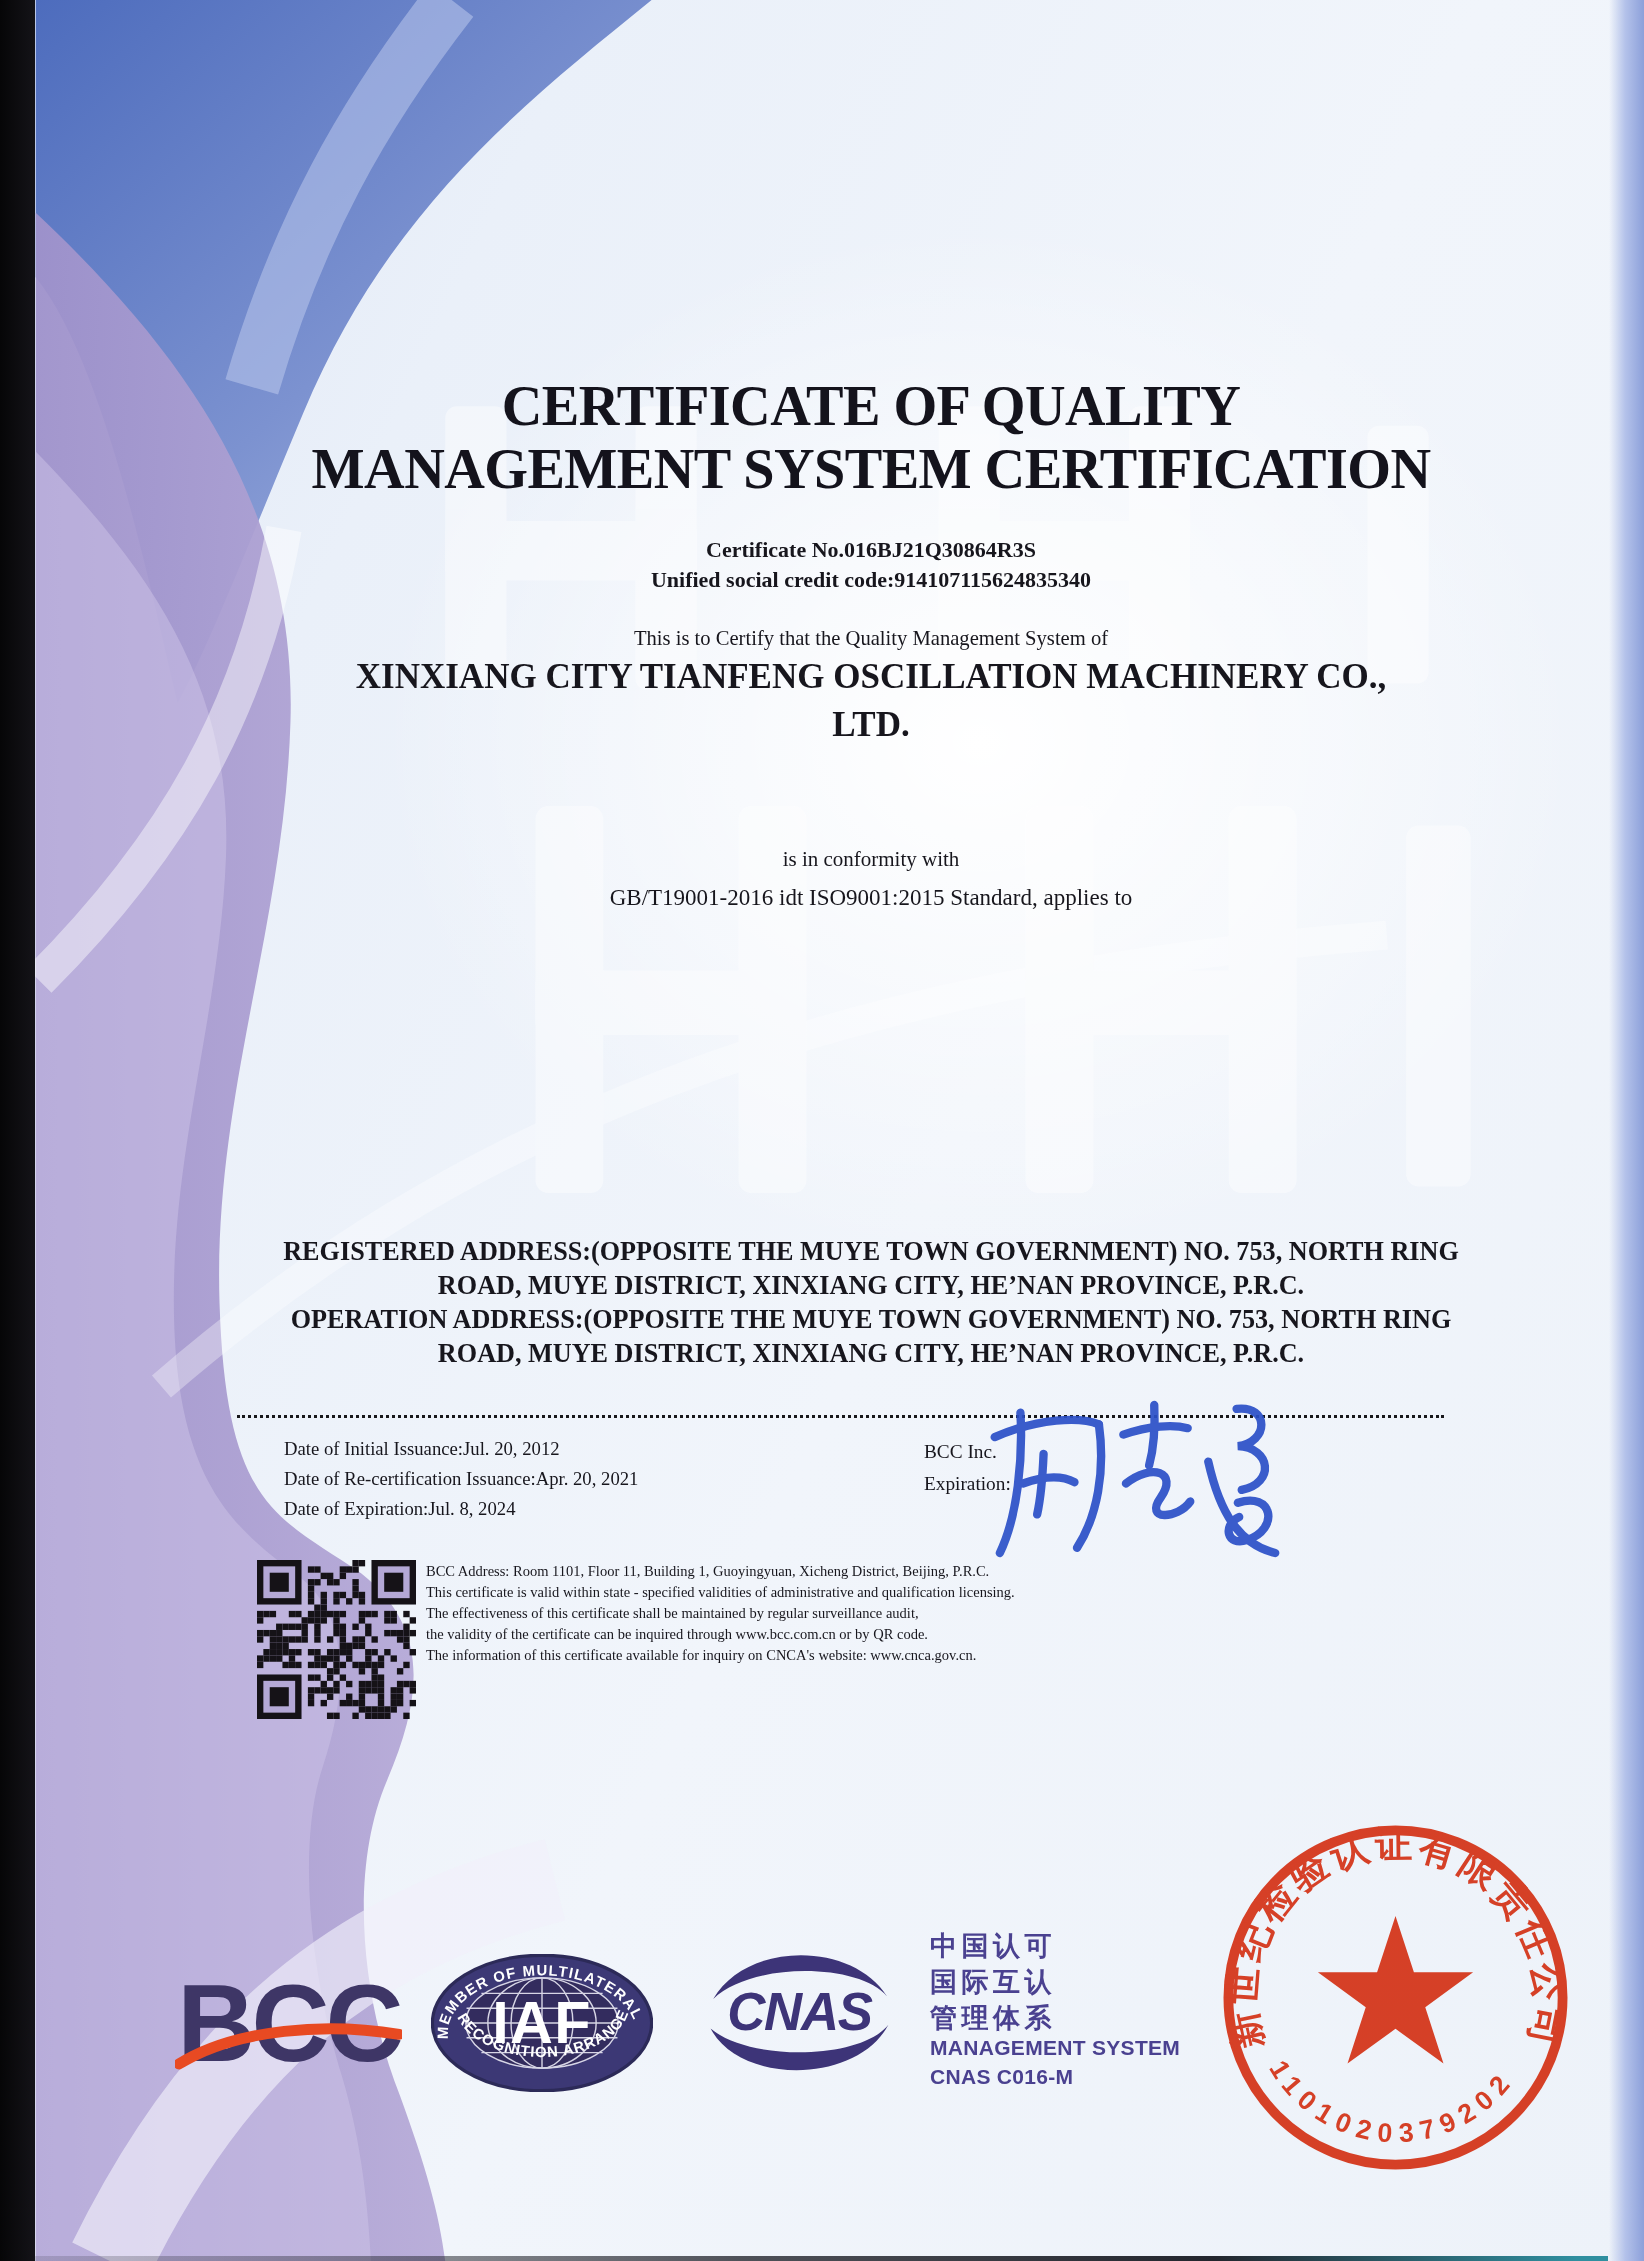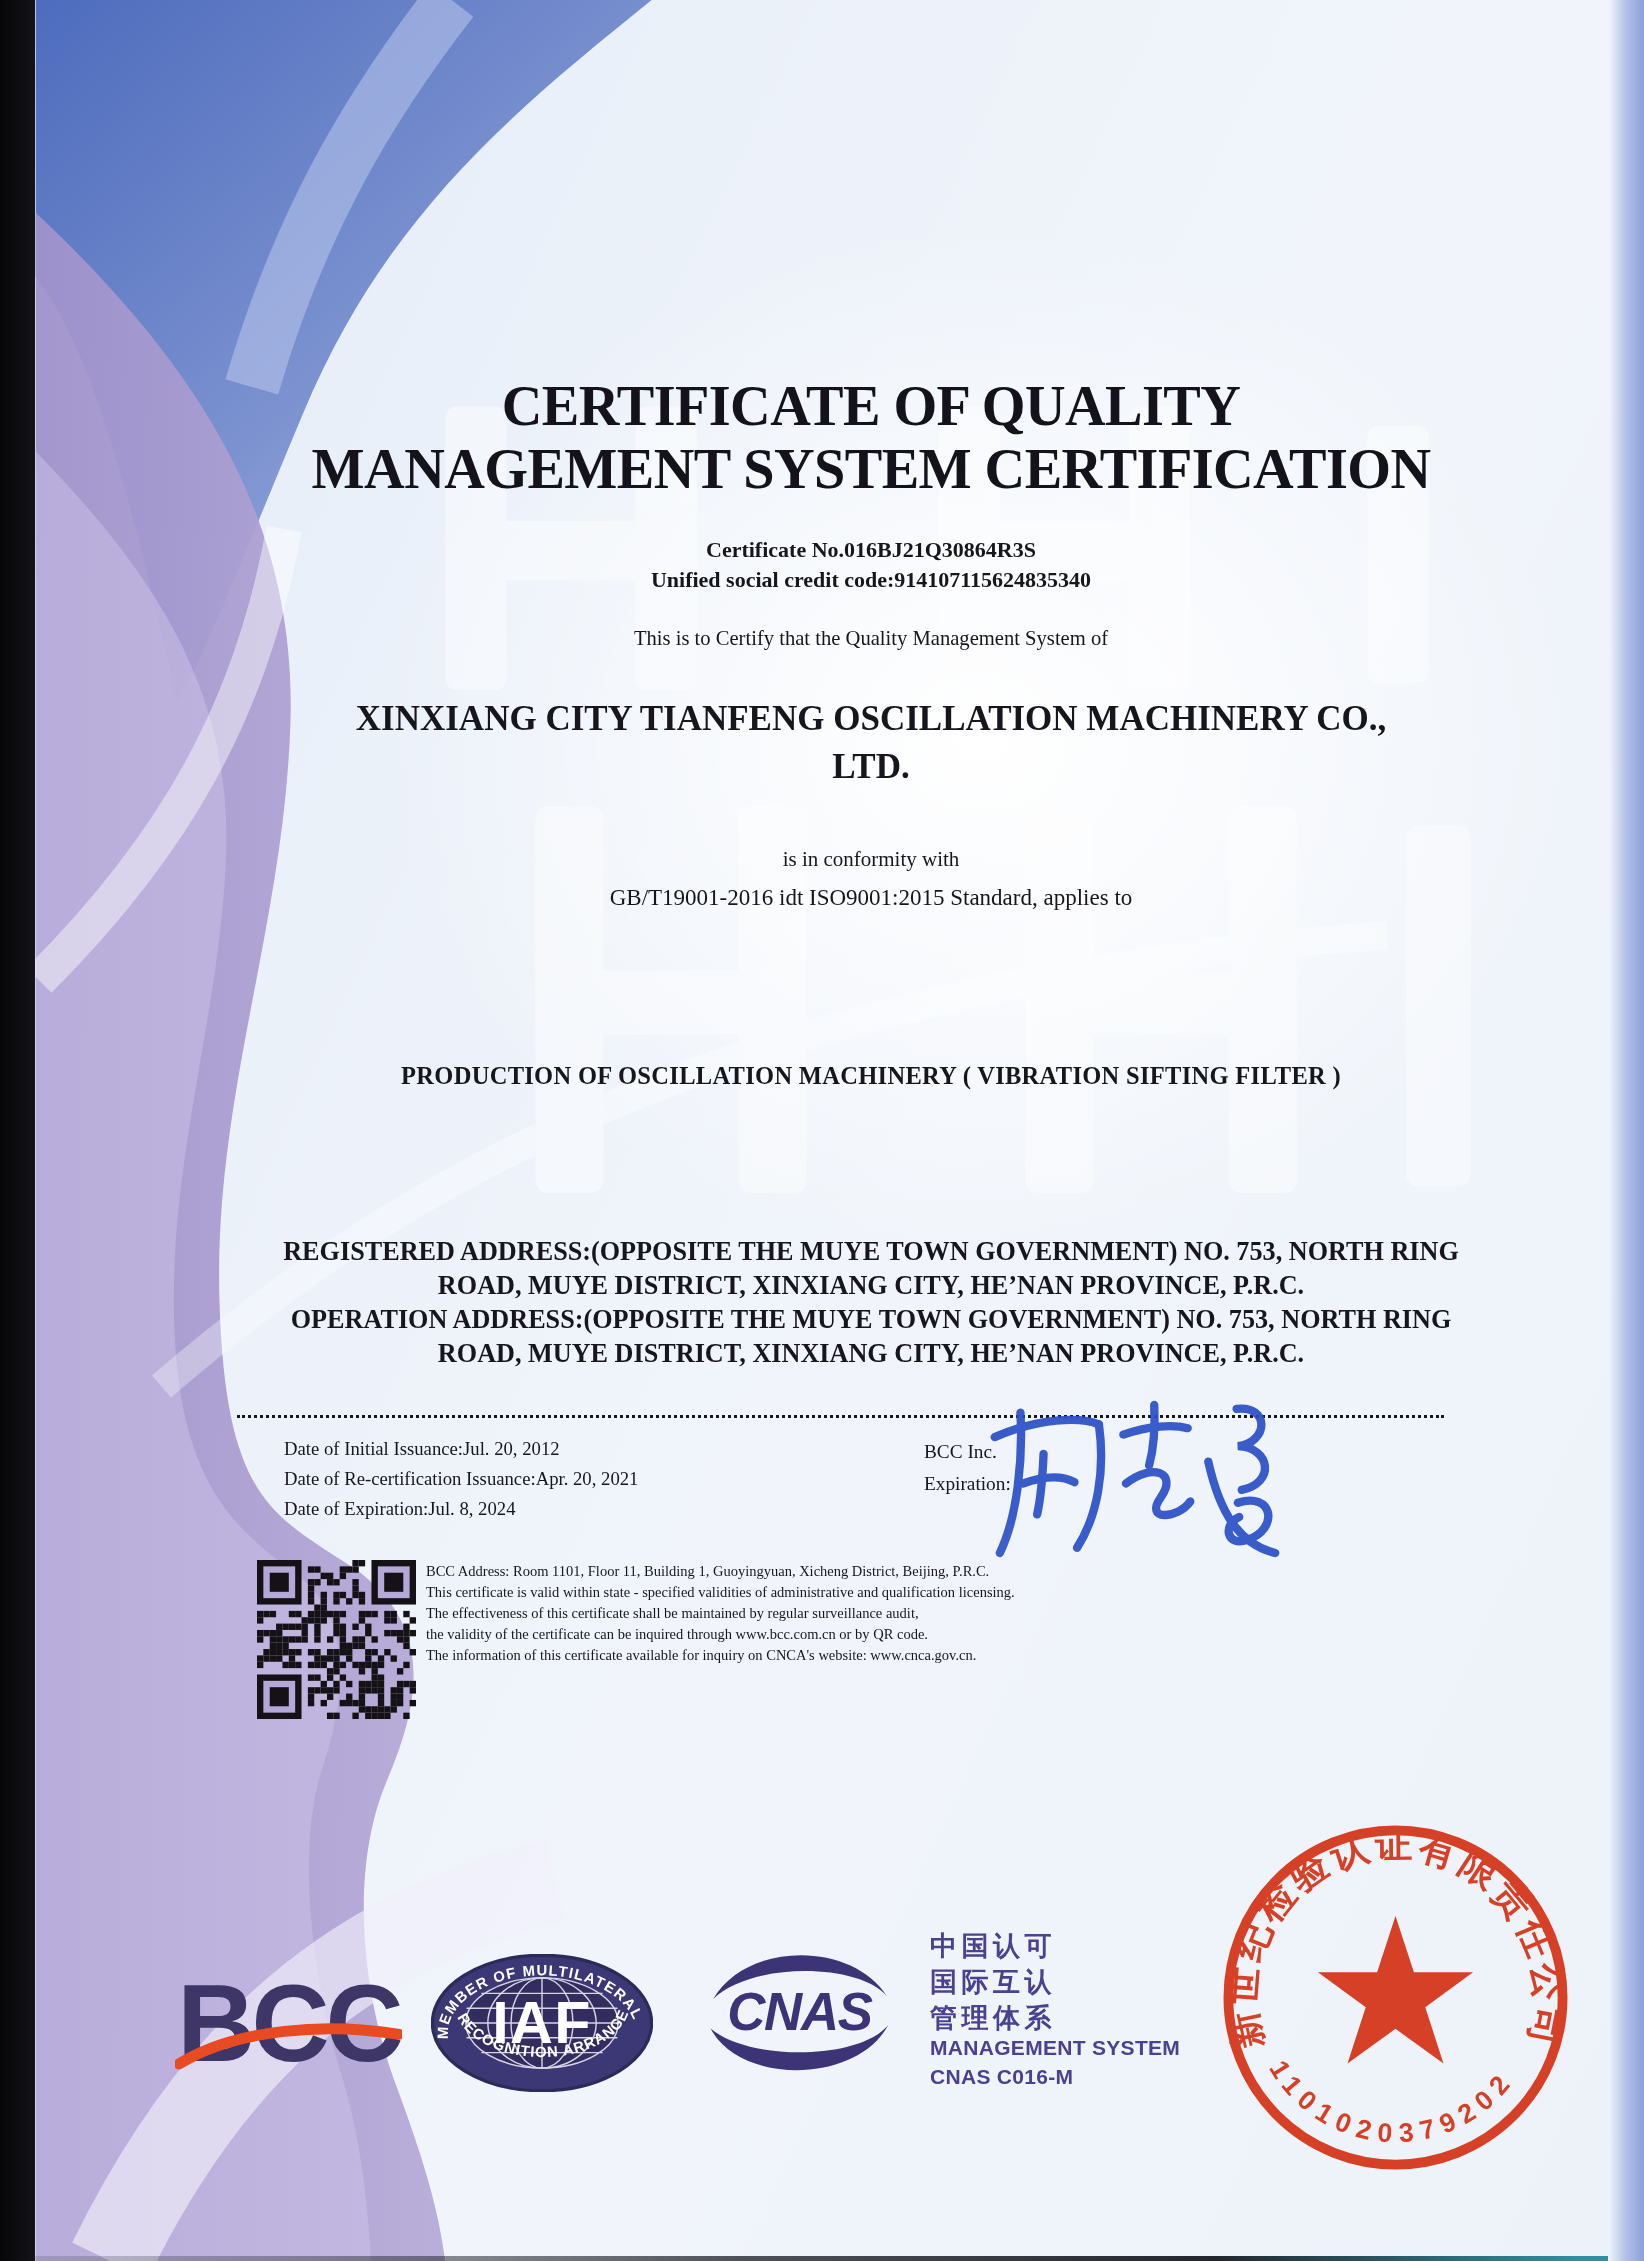--- a/index.html
+++ b/index.html
@@ -92,29 +92,28 @@
     <div>MANAGEMENT SYSTEM CERTIFICATION</div>
   </div>
 
   <div class="abs content centerband certno" style="top:535px;">
     <div>Certificate No.016BJ21Q30864R3S</div>
     <div>Unified social credit code:914107115624835340</div>
   </div>
 
   <div class="abs content centerband certify" style="top:627px;">This is to Certify that the Quality Management System of</div>
 
-  <div class="abs content centerband company" style="top:695px;text-align:center;">
+  <div class="abs content centerband company" style="top:653px;text-align:center;">
     <div>XINXIANG CITY TIANFENG OSCILLATION MACHINERY CO.,</div>
     <div>LTD.</div>
   </div>
 
   <div class="abs content centerband conformity" style="top:847px;">is in conformity with</div>
   <div class="abs content centerband standard" style="top:885px;">GB/T19001-2016 idt ISO9001:2015 Standard, applies to</div>
 
-  <div class="abs content centerband scope" style="top:1062px;">PRODUCTION OF OSCILLATION MACHINERY ( VIBRATION SIFTING FILTER )</div>
 
   <div class="abs content centerband addr" style="top:1234px;">
     <div>REGISTERED ADDRESS:(OPPOSITE THE MUYE TOWN GOVERNMENT) NO. 753, NORTH RING</div>
     <div>ROAD, MUYE DISTRICT, XINXIANG CITY, HE’NAN PROVINCE, P.R.C.</div>
     <div>OPERATION ADDRESS:(OPPOSITE THE MUYE TOWN GOVERNMENT) NO. 753, NORTH RING</div>
     <div>ROAD, MUYE DISTRICT, XINXIANG CITY, HE’NAN PROVINCE, P.R.C.</div>
   </div>
 
   <div class="abs dotline"></div>
 

